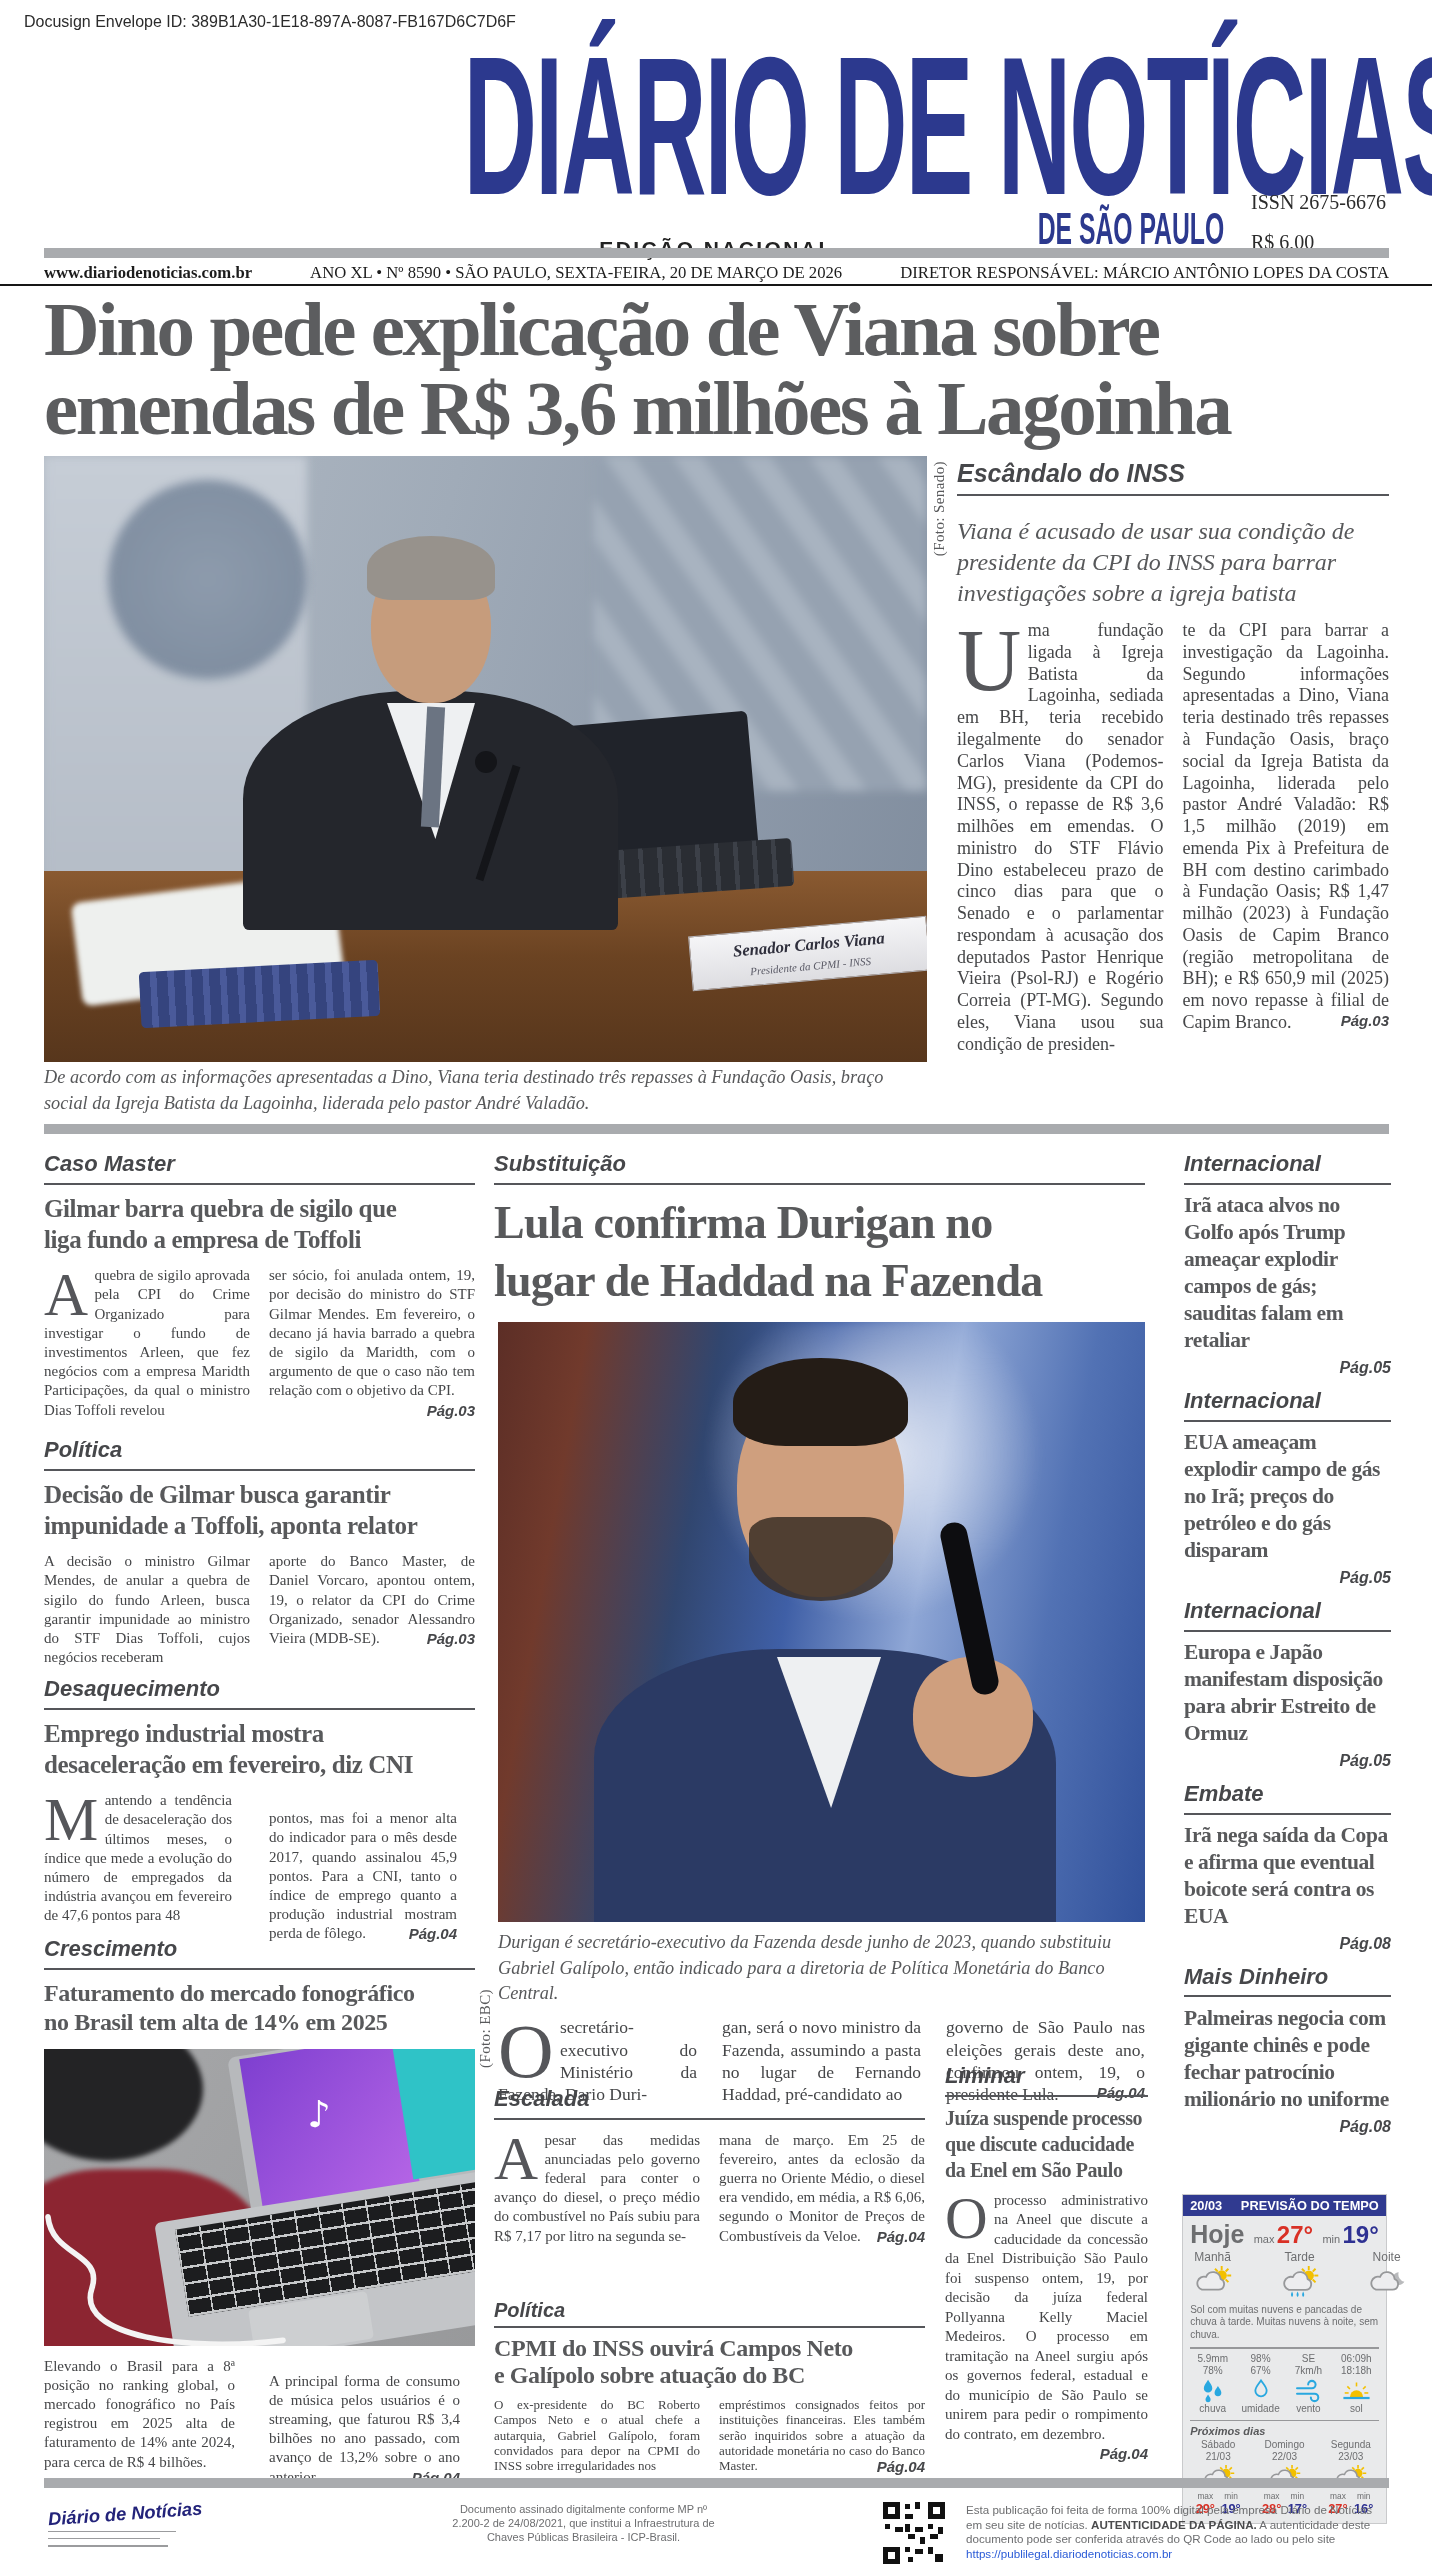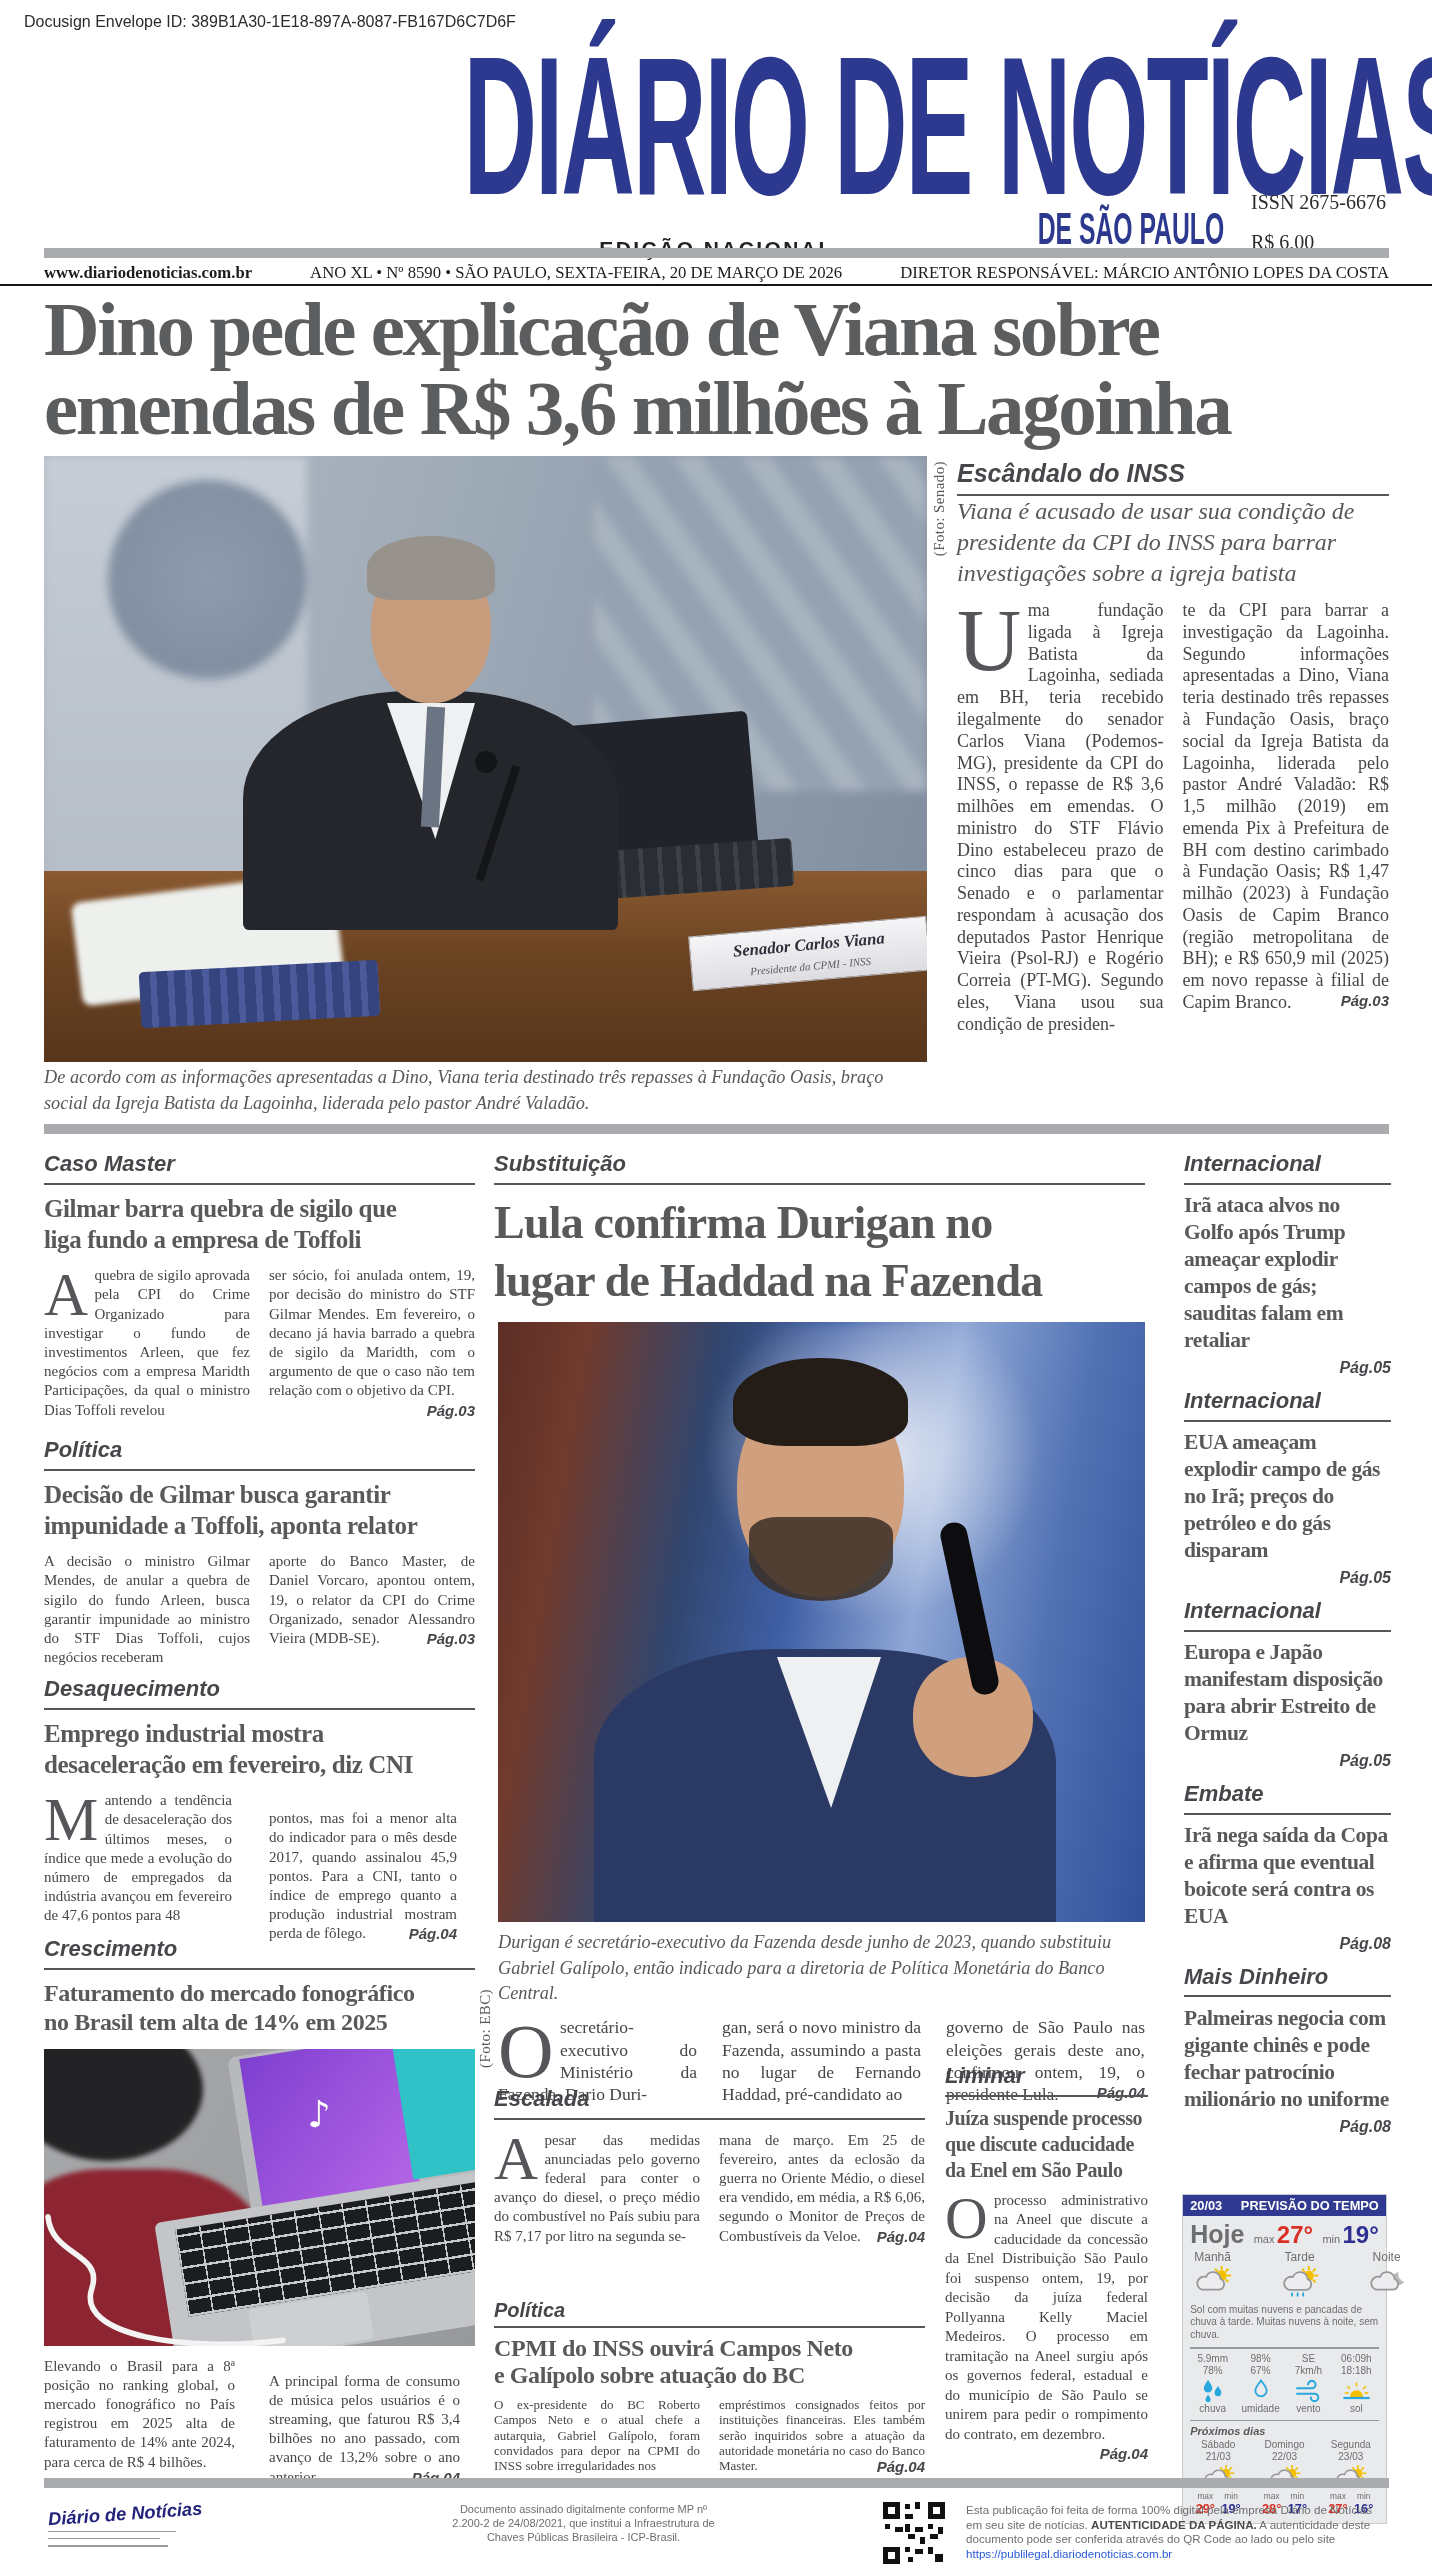--- a/index.html
+++ b/index.html
@@ -28,21 +28,21 @@
 
   
   .lead-headline{left:44px;top:290px;width:1355px;font-weight:700;font-size:77px;line-height:1.02;
       color:#5c5d5f;letter-spacing:-2.4px;}
   .photo-frame{overflow:hidden;position:absolute;}
   .vcredit{writing-mode:vertical-rl;transform:rotate(180deg);font-size:15px;color:#58595b;letter-spacing:0.4px;}
   .kicker{font-family:"Liberation Sans",sans-serif;font-weight:700;font-style:italic;
       font-size:22px;color:#46474a;border-bottom:2.4px solid #55565a;padding-bottom:5.6px;display:block;}
   .lead-col{left:957px;top:459px;width:432px;}
   .lead-col .kicker{font-size:25px;}
-  .deck{margin-top:0;font-style:italic;font-size:24px;line-height:1.3;color:#57585a;}
+  .deck{margin-top:20px;font-style:italic;font-size:24px;line-height:1.3;color:#57585a;}
   .cols2{display:flex;gap:19px;margin-top:11px;}
   .cols3{display:flex;gap:25px;margin-top:9.6px;}
   .col{flex:1;text-align:justify;}
   .lead-body{font-size:18px;line-height:1.21;}
   .dc{float:left;font-weight:400;color:#55565a;line-height:.8;padding:4.8px 6.4px 0 0;}
   .dc-lead{font-size:89px;}
   .dc-sec{font-size:61px;}
   .dc-mid{font-size:77px;}
   .dc-lim{font-size:59px;}
   .pref{font-family:"Liberation Sans",sans-serif;font-weight:700;font-style:italic;

